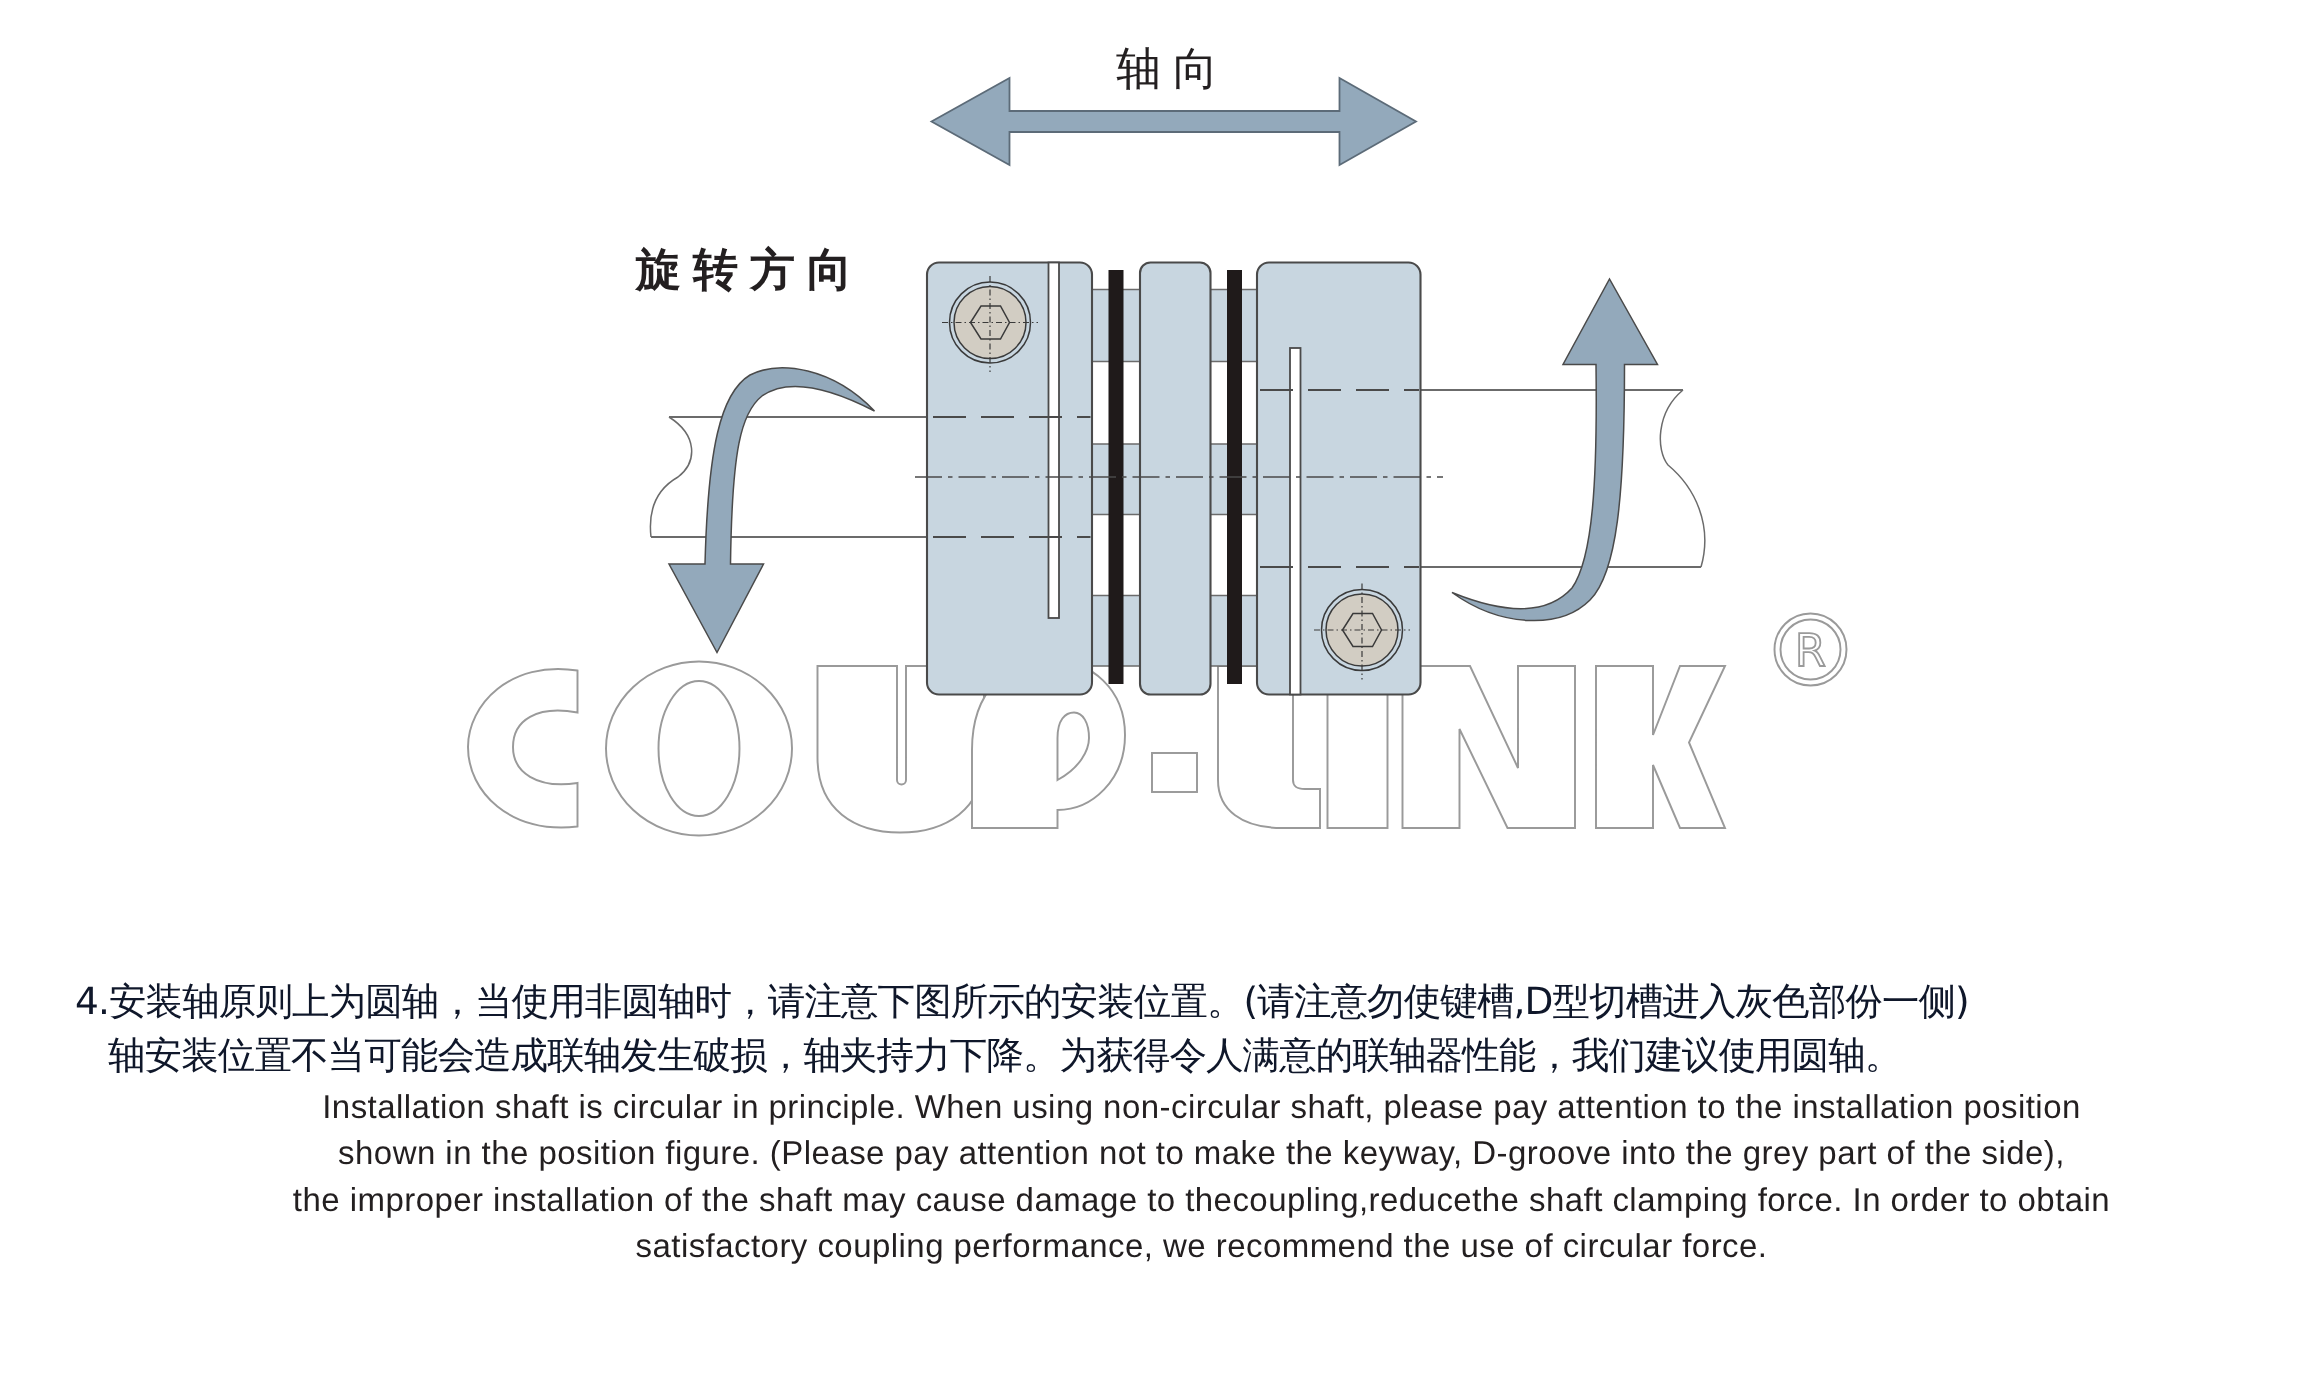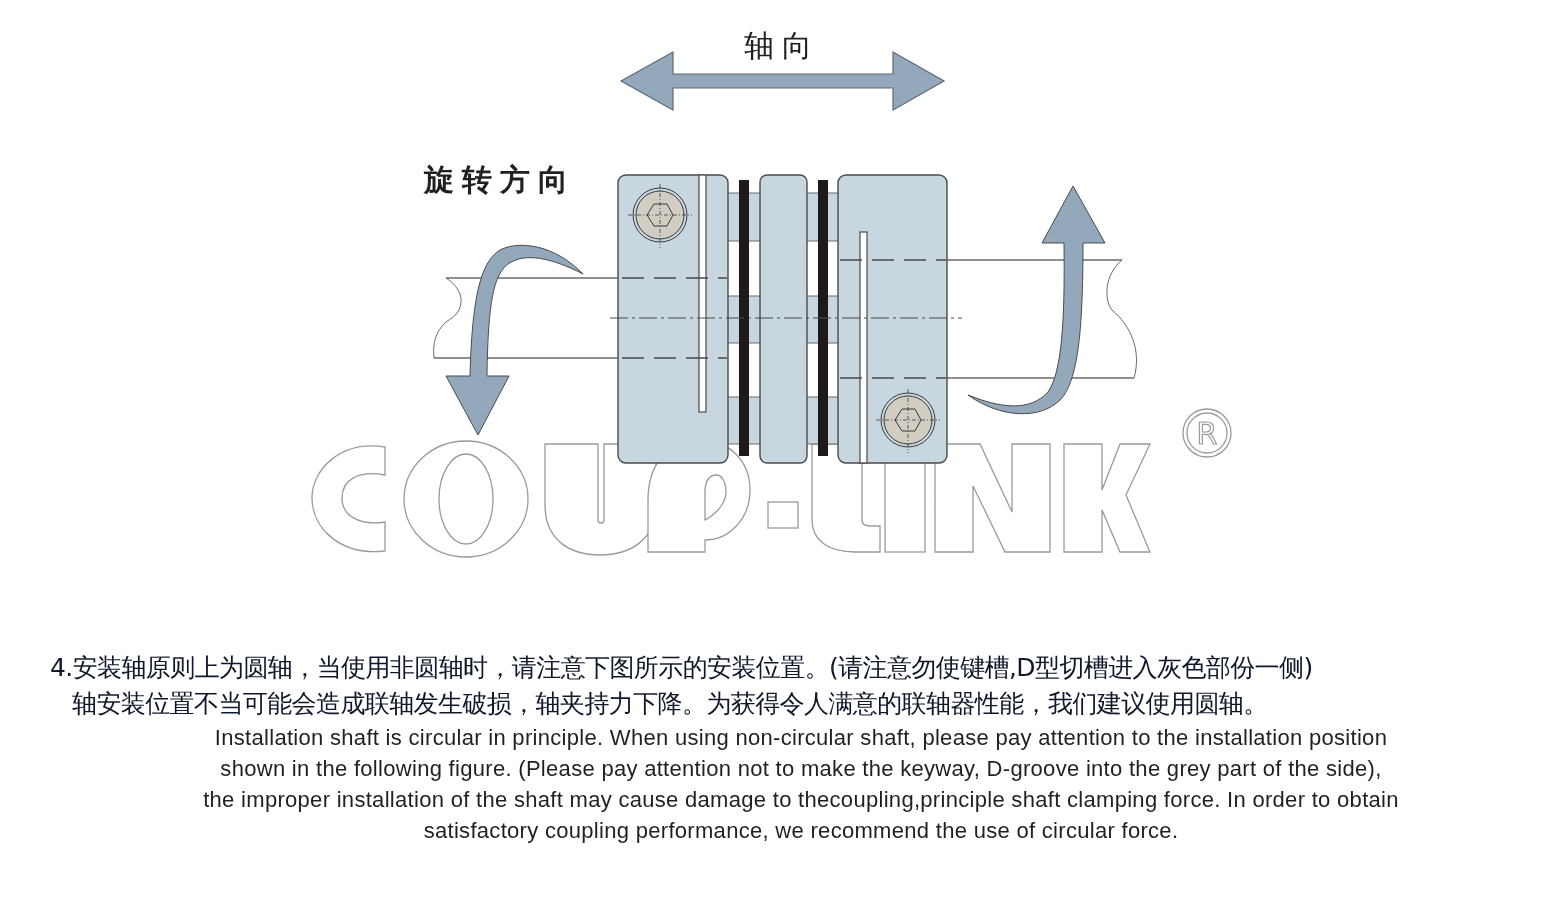--- a/index.html
+++ b/index.html
@@ -112,16 +112,16 @@
   <path d="M968 395 C1000 418 1040 420 1060 400 C1078 382 1083 330 1083 243 L1105 243 L1073 186 L1042 243 L1064 243 C1065 320 1062 372 1048 392 C1030 412 1000 408 968 395 Z" fill="#93a9bb" stroke="#4a4a4a" stroke-width="1"></path>
 </svg>
 
 <div id="axial-label" class="label">轴向</div>
 <div id="rotation-label" class="label">旋转方向</div>
 
 <div class="notes">
   <div class="zh">4.安装轴原则上为圆轴，当使用非圆轴时，请注意下图所示的安装位置。(请注意勿使键槽,D型切槽进入灰色部份一侧)</div>
   <div class="zh indent">轴安装位置不当可能会造成联轴发生破损，轴夹持力下降。为获得令人满意的联轴器性能，我们建议使用圆轴。</div>
   <div class="en">Installation shaft is circular in principle. When using non-circular shaft, please pay attention to the installation position</div>
-  <div class="en">shown in the following figure. (Please pay attention not to make the keyway, D-groove into the grey part of the side),</div>
-  <div class="en">the improper installation of the shaft may cause damage to thecoupling,principle shaft clamping force. In order to obtain</div>
+  <div class="en">shown in the position figure. (Please pay attention not to make the keyway, D-groove into the grey part of the side),</div>
+  <div class="en">the improper installation of the shaft may cause damage to thecoupling,reducethe shaft clamping force. In order to obtain</div>
   <div class="en">satisfactory coupling performance, we recommend the use of circular force.</div>
 </div>
 
 </body></html>

